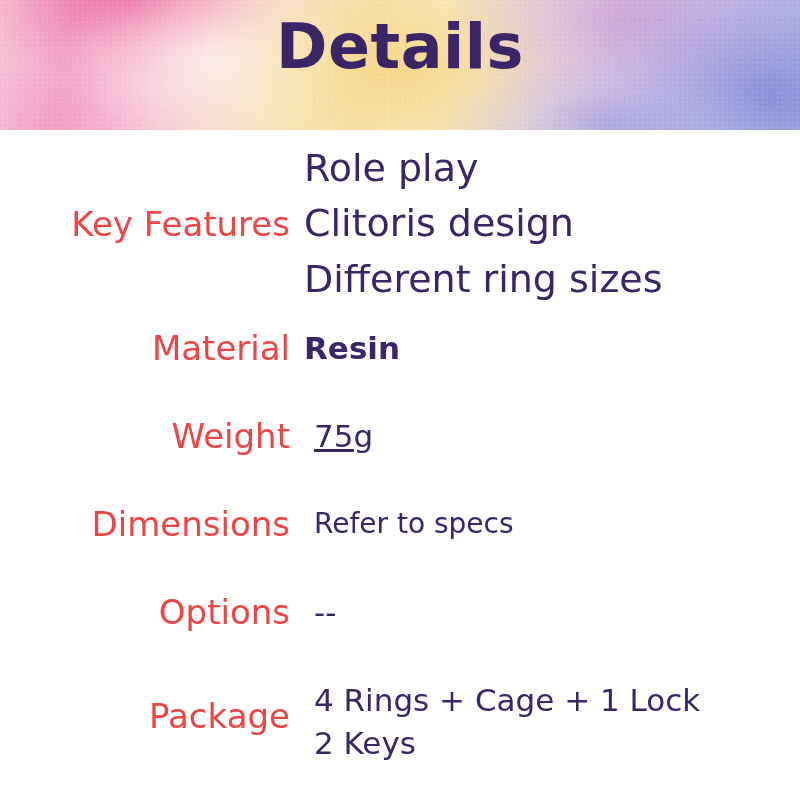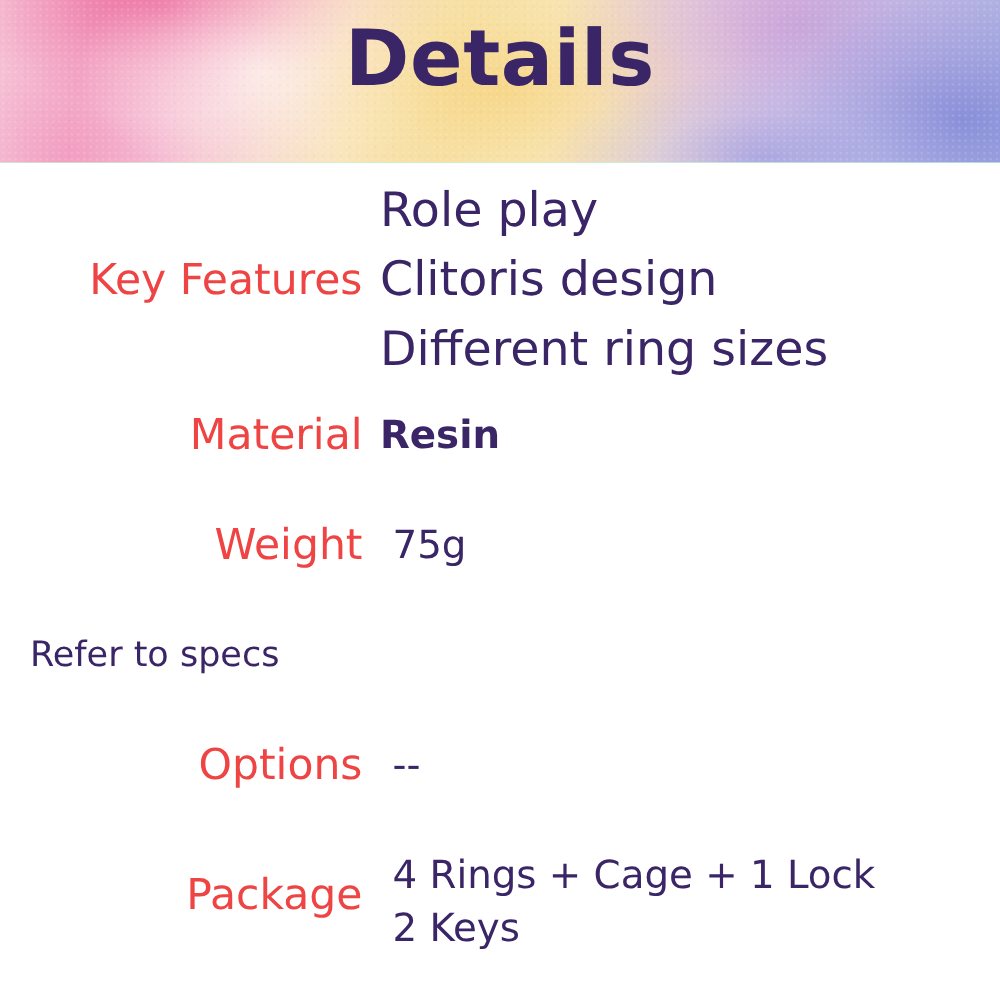--- a/index.html
+++ b/index.html
@@ -19,21 +19,21 @@
     height:800px;
     background:#ffffff;
   }
 
   
   .banner {
     position:relative;
     width:800px;
     height:130px;
     overflow:hidden;
-    background:#86efac;
+    background:#84cc16;
   }
   .wc {
     position:absolute;
     top:0; left:0;
     width:100%;
     height:100%;
     pointer-events:none;
   }
   
   .wc-base {
@@ -158,21 +158,21 @@
   .spec-value .vline { display:block; white-space:nowrap; }
 
   
   .row-key-features { height:160px; }
   .row-key-features .spec-value { font-size:38px; line-height:1.46; }
 
   .row-material  { height:88px; }
   .row-material .spec-value { padding-left:14px;font-weight:bold; }
 
   .row-weight    { height:88px; }
-  .row-weight .spec-value { padding-left:24px; }
+  .row-weight .spec-value { padding-left:24px;text-decoration:underline; }
 
   .row-dimensions{ height:88px; }
   .row-dimensions .spec-value { font-size:28px; padding-left:24px; }
 
   .row-options   { height:88px; }
   .row-options .spec-value { padding-left:24px; }
 
   .row-package   { height:120px; }
   .row-package .spec-value { font-size:31px; line-height:1.40; padding-left:24px;margin-top:12px; }
 </style>
@@ -213,20 +213,21 @@
     </div>
 
     <div class="spec-row row-weight">
       <div class="spec-label">Weight</div>
       <div class="spec-value">
         <span class="vline">75g</span>
       </div>
     </div>
 
     <div class="spec-row row-dimensions">
+      <div class="spec-label">Dimensions</div>
       <div class="spec-value">
         <span class="vline">Refer to specs</span>
       </div>
     </div>
 
     <div class="spec-row row-options">
       <div class="spec-label">Options</div>
       <div class="spec-value">
         <span class="vline">--</span>
       </div>

